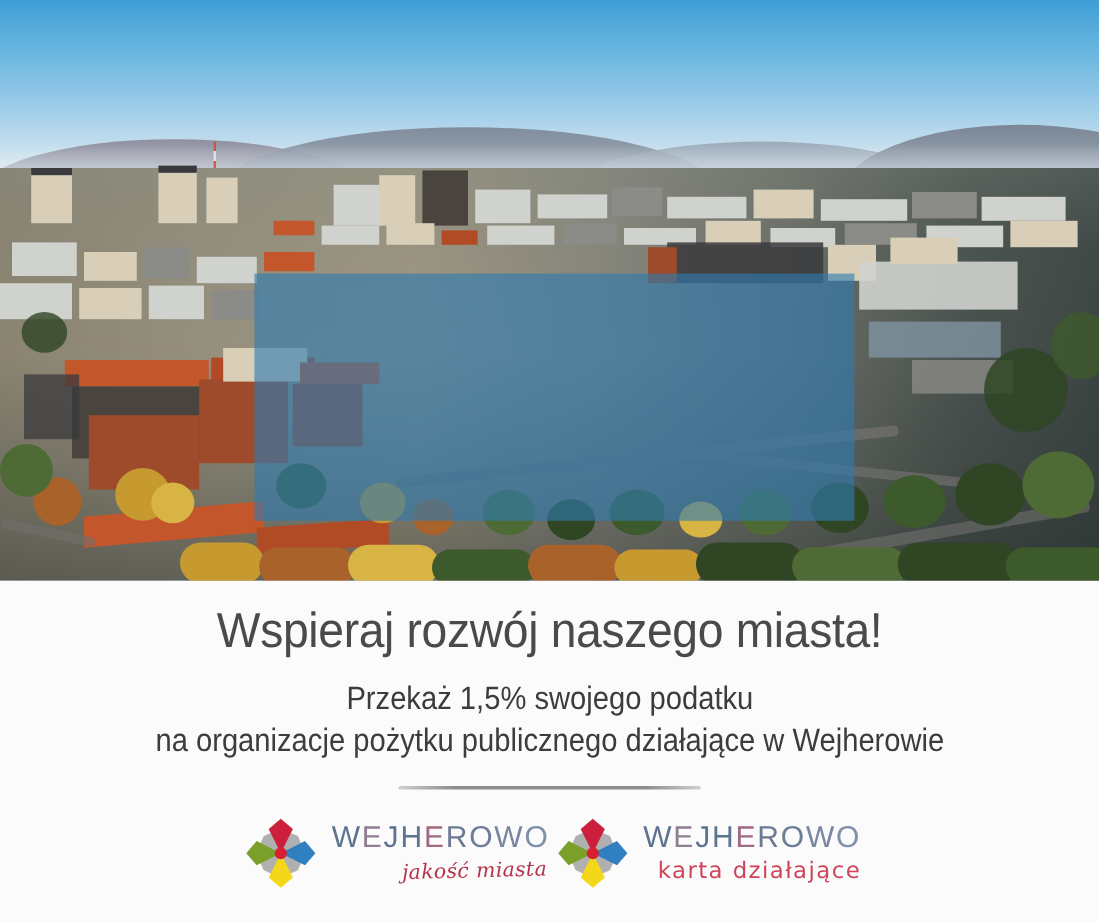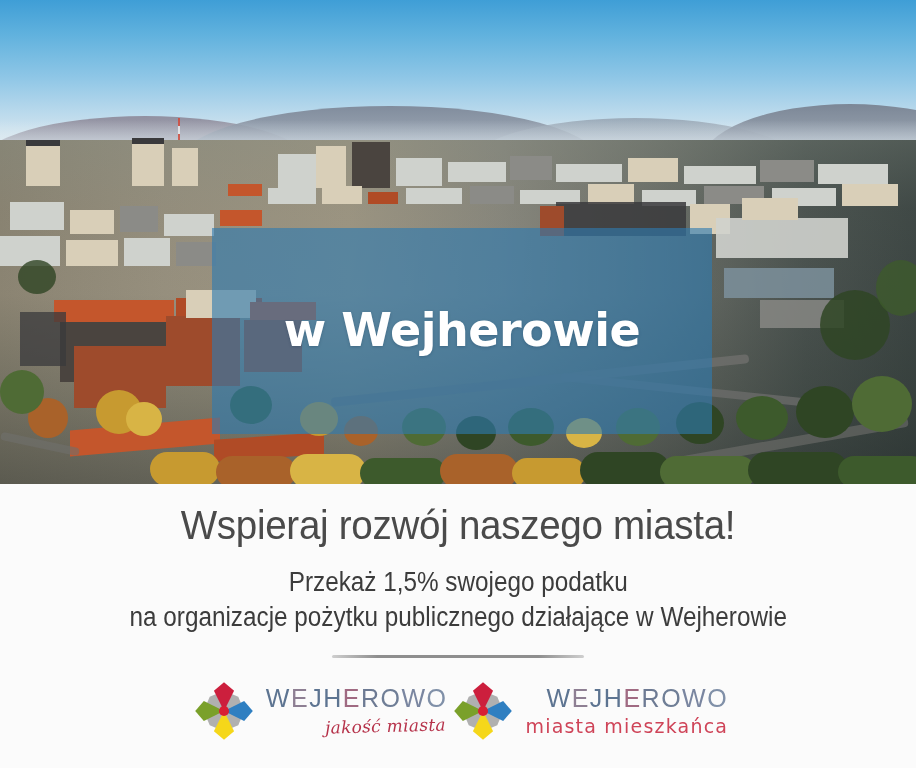--- a/index.html
+++ b/index.html
@@ -369,21 +369,20 @@
         <div class="tree t-gold" style="left:512px; top:318px; width:74px; height:30px; border-radius:18px;"></div>
         <div class="tree t-dgreen" style="left:580px; top:312px; width:90px; height:36px; border-radius:18px;"></div>
         <div class="tree t-green" style="left:660px; top:316px; width:96px; height:32px; border-radius:18px;"></div>
         <div class="tree t-dgreen" style="left:748px; top:312px; width:100px;height:36px; border-radius:18px;"></div>
         <div class="tree t-green2" style="left:838px; top:316px; width:90px; height:32px; border-radius:18px;"></div>
 
       </div>
     </div>
 
     <div class="banner">
-      <div class="headline">w Wejherowie</div>
     </div>
 
   </div>
 
   <div class="lower">
 
     <div class="lead">Wspieraj rozwój naszego miasta!</div>
 
     <div class="sub">
       <span>Przekaż 1,5% swojego podatku</span>
@@ -427,20 +426,20 @@
             <polygon points="50,50 78,36 90,50 78,64" fill="#2f7fc1"></polygon>
             <polygon points="50,50 64,78 50,90 36,78" fill="#f5d71a"></polygon>
             <polygon points="50,50 22,64 10,50 22,36" fill="#7aa02a"></polygon>
             <circle cx="50" cy="50" r="7" fill="#d81f34"></circle>
           </g>
         </svg>
         <div class="logo-text">
           <div class="wordmark">
             <span style="color:#5d7491">W</span><span style="color:#8e7f93">E</span><span style="color:#5d7491">J</span><span style="color:#5d7491">H</span><span style="color:#a06a82">E</span><span style="color:#6d7a93">R</span><span style="color:#6f7e96">O</span><span style="color:#7a86a0">W</span><span style="color:#8090a8">O</span>
           </div>
-          <div class="tagline-karta">miasta mieszkańca</div>
+          <div class="tagline-karta">karta działające</div>
         </div>
       </div>
 
     </div>
   </div>
 
 </div>
 
 </body></html>

